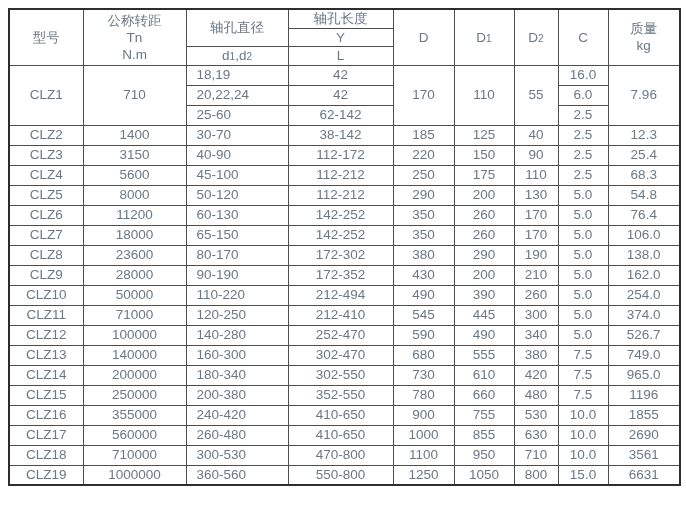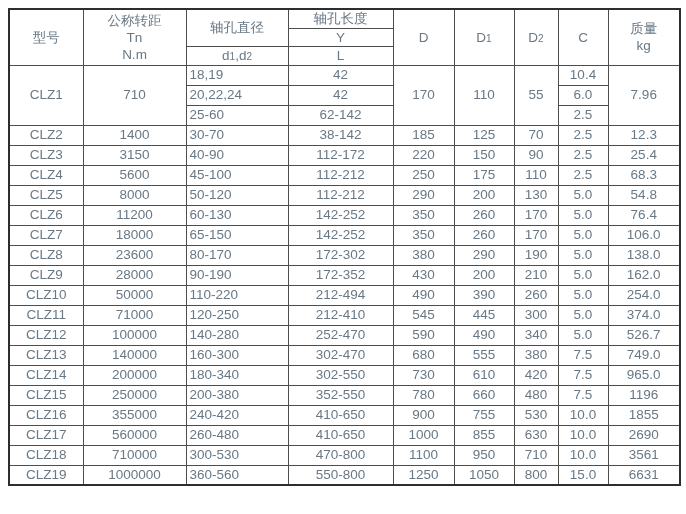--- a/index.html
+++ b/index.html
@@ -23,21 +23,21 @@
     padding: 0;
     height: 20px;
     text-align: center;
     vertical-align: middle;
     font-weight: normal;
     line-height: 1.3;
     overflow: hidden;
     white-space: nowrap;
   }
   .spec thead th { height: 18px; }
-  .spec td.left, .spec th.left { text-align: left; padding-left: 3px; }
+  .spec td.left, .spec th.left { text-align: left; padding-left: 10px; }
   .hdr-line { line-height: 17px; }
   .sub { font-size: 10px; }
 </style>
 </head>
 <body>
 
 <div class="page">
   <table class="spec">
     <colgroup>
       <col style="width:74px">
@@ -81,21 +81,21 @@
 
     <tbody>
       <tr>
         <td rowspan="3">CLZ1</td>
         <td rowspan="3">710</td>
         <td class="left">18,19</td>
         <td>42</td>
         <td rowspan="3">170</td>
         <td rowspan="3">110</td>
         <td rowspan="3">55</td>
-        <td>10.4</td>
+        <td>16.0</td>
         <td rowspan="3">7.96</td>
       </tr>
       <tr>
         <td class="left">20,22,24</td>
         <td>42</td>
         <td>6.0</td>
       </tr>
       <tr>
         <td class="left">25-60</td>
         <td>62-142</td>
@@ -104,21 +104,21 @@
     </tbody>
 
     <tbody>
         <tr>
           <td>CLZ2</td>
           <td>1400</td>
           <td class="left">30-70</td>
           <td>38-142</td>
           <td>185</td>
           <td>125</td>
-          <td>70</td>
+          <td>40</td>
           <td>2.5</td>
           <td>12.3</td>
         </tr>
         <tr>
           <td>CLZ3</td>
           <td>3150</td>
           <td class="left">40-90</td>
           <td>112-172</td>
           <td>220</td>
           <td>150</td>

